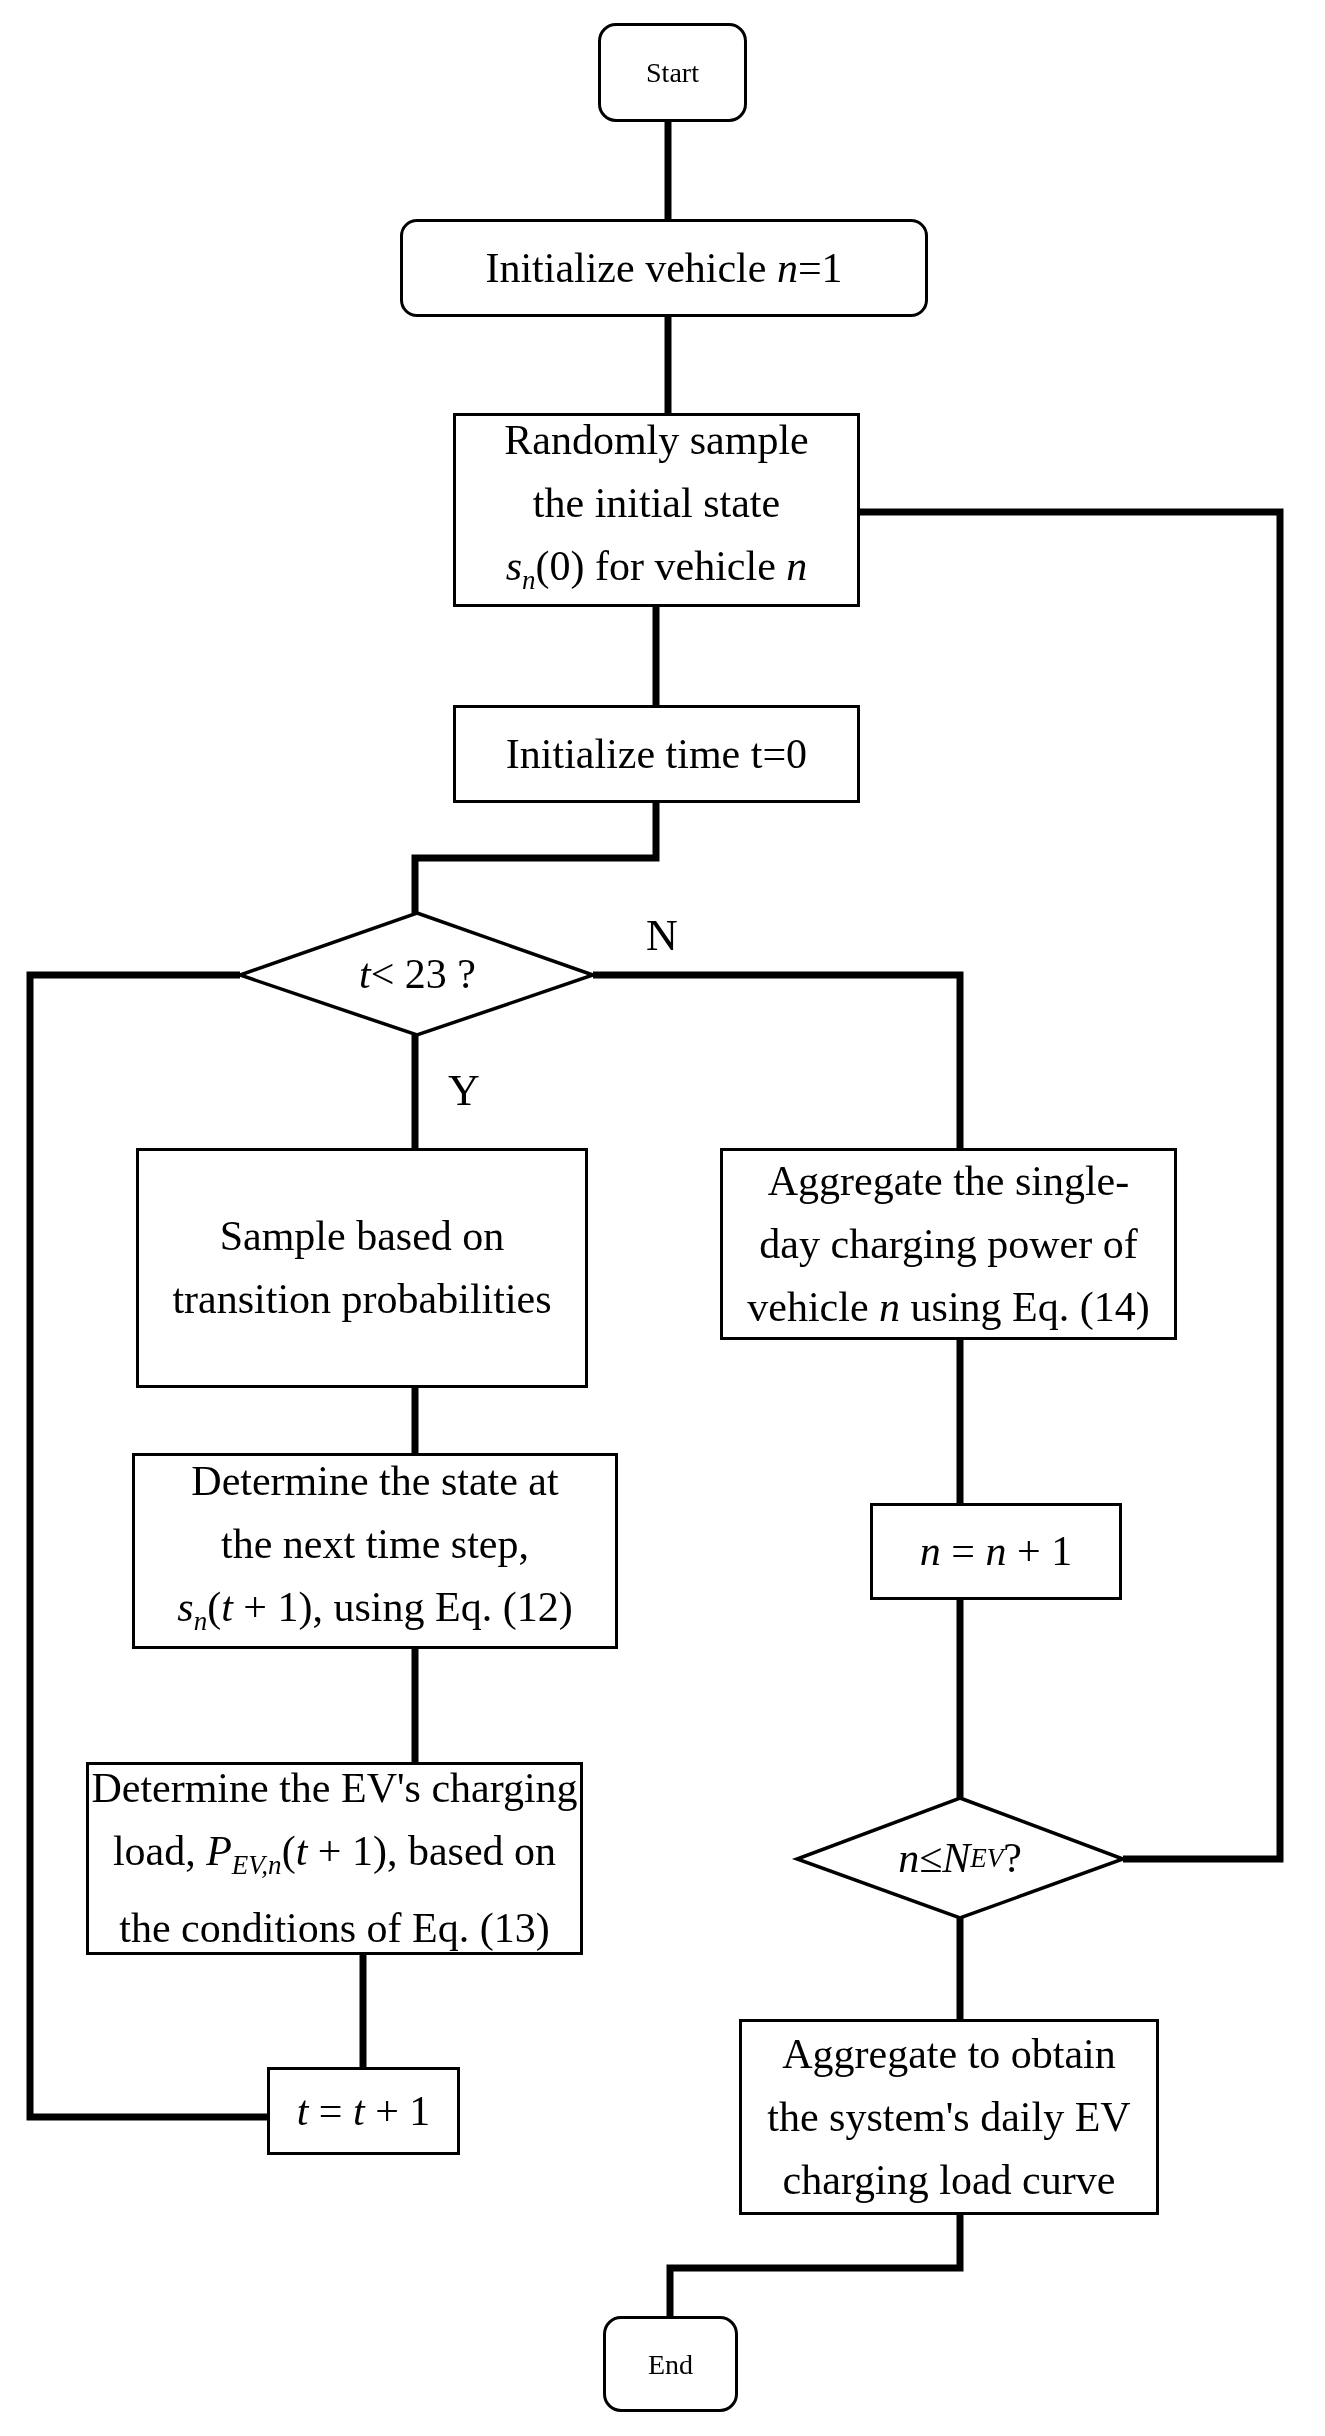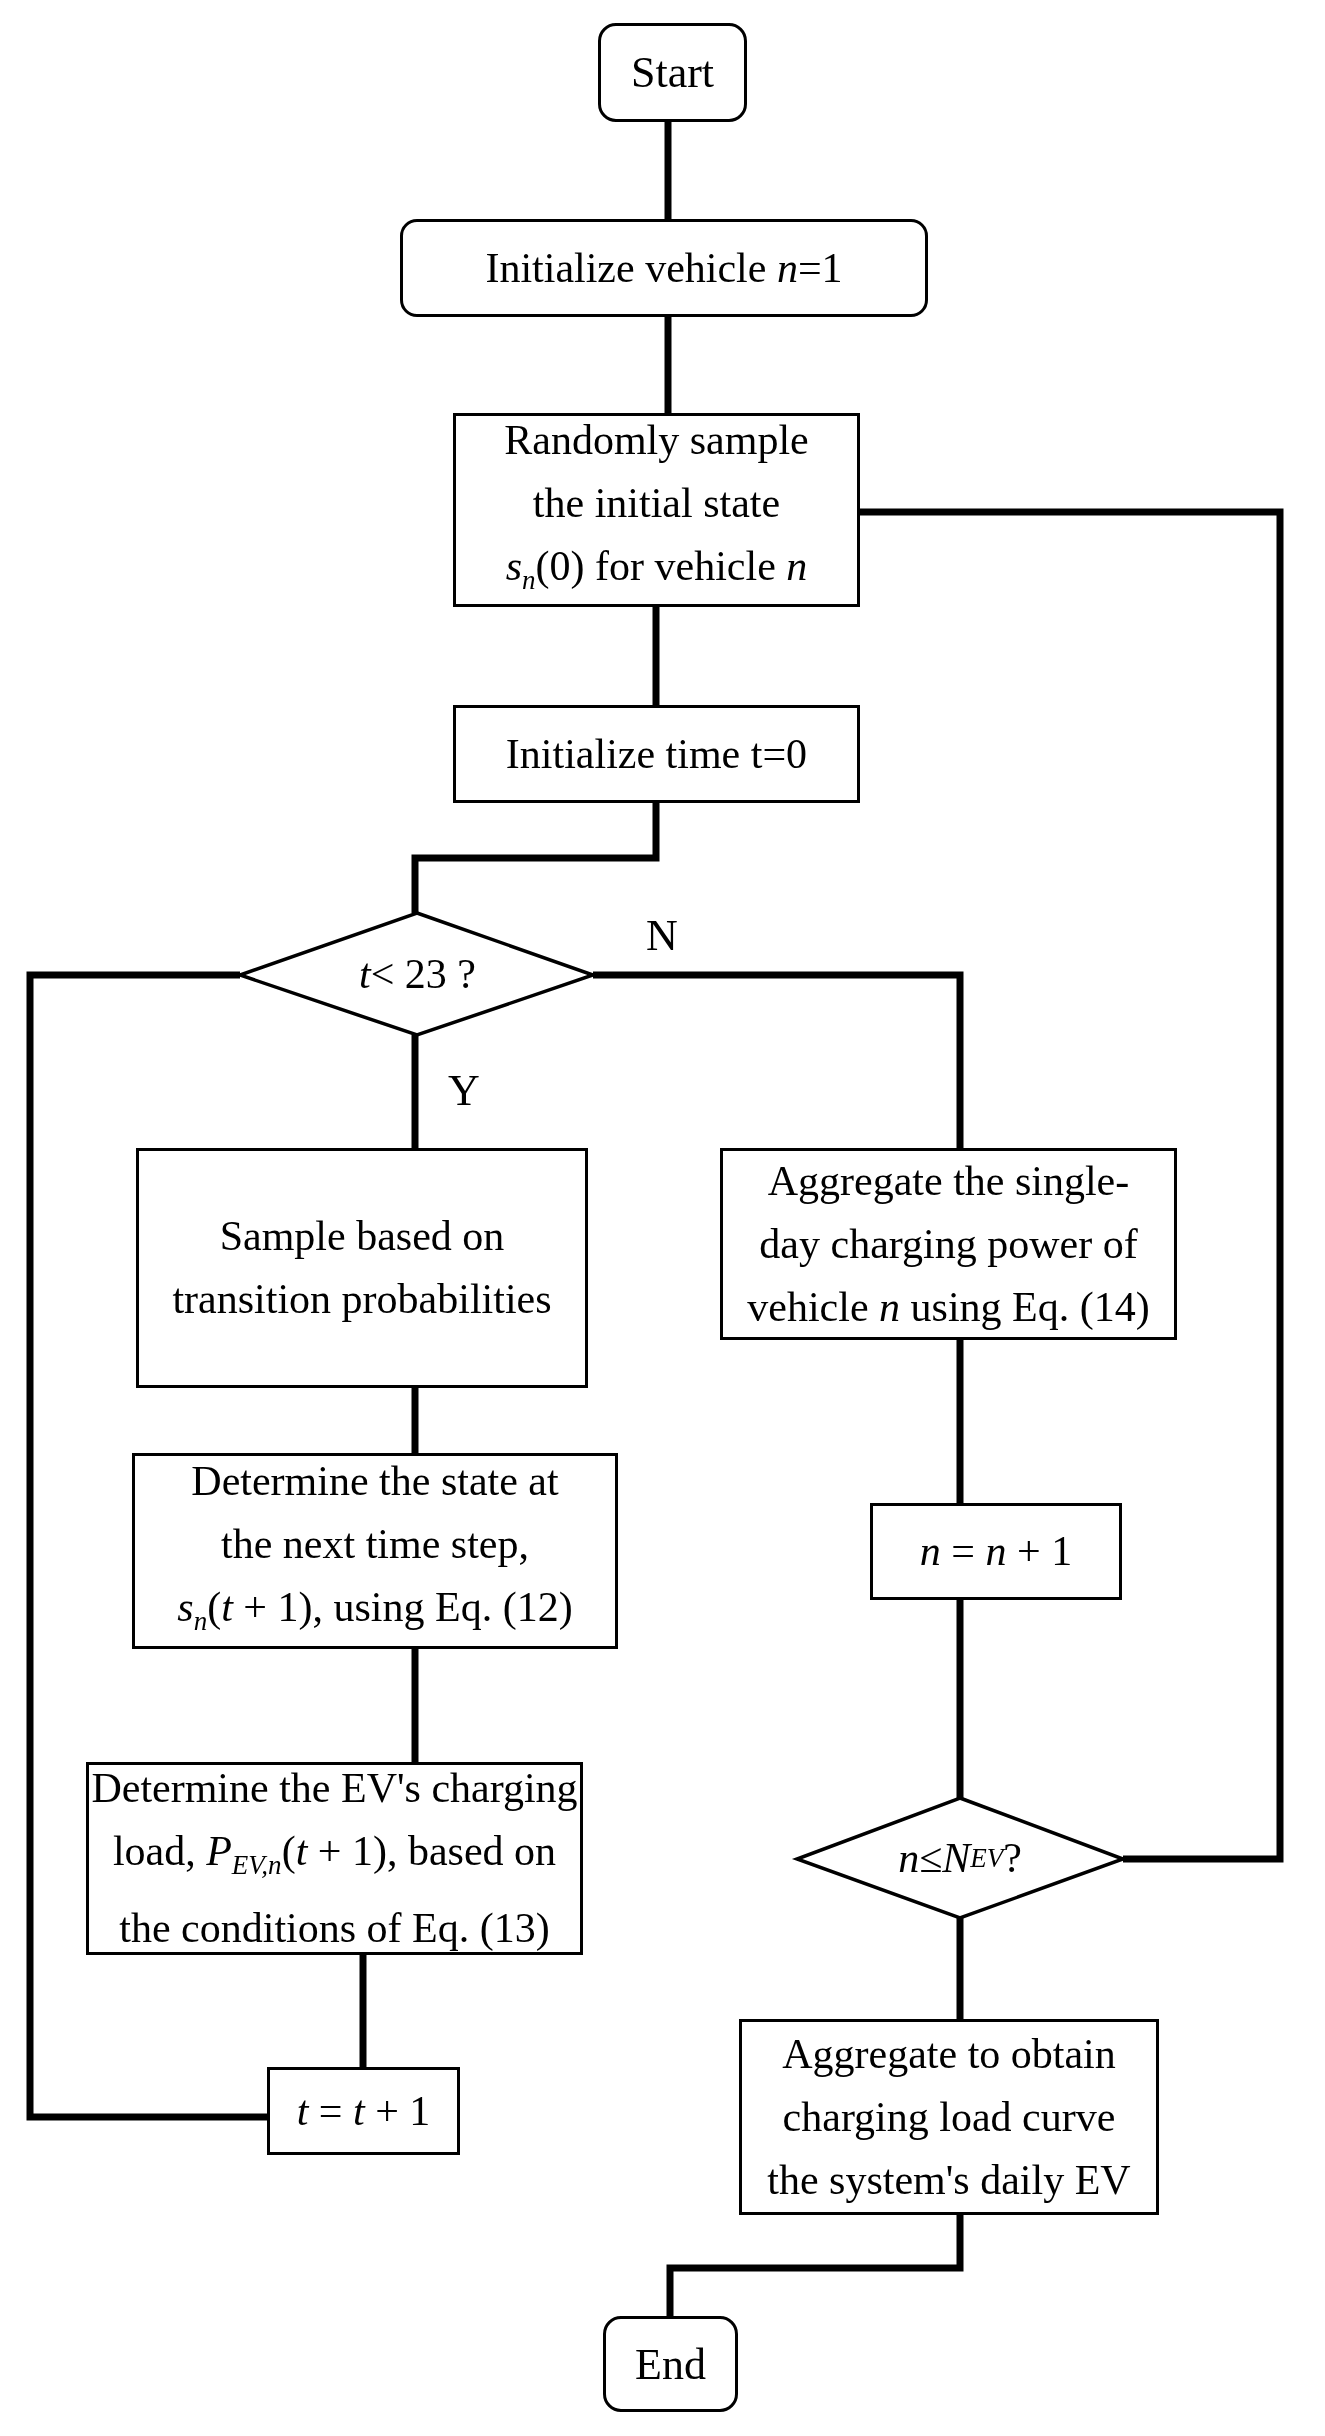--- a/index.html
+++ b/index.html
@@ -13,21 +13,21 @@
   svg.wires { position:absolute; left:0; top:0; width:1325px; height:2436px; color:var(--line); }
   svg.wires path { stroke:currentColor; stroke-width:7; fill:none; }
   svg.wires polygon { stroke:currentColor; stroke-width:3.5; fill:var(--fill); }
   .node {
     position:absolute; box-sizing:border-box;
     border:3px solid var(--line); background:var(--fill);
     display:flex; flex-direction:column; align-items:center; justify-content:center;
     text-align:center; font-size:42px; line-height:63px;
   }
   .node .ln { white-space:nowrap; }
-  .terminal { border-radius:18px; font-size:44px; }
+  .terminal { border-radius:18px; font-size:28px; }
   .dlabel {
     position:absolute; display:flex; align-items:center; justify-content:center;
     font-size:42px; white-space:nowrap; background:transparent;
   }
   .branch {
     position:absolute; display:flex; align-items:center; justify-content:center;
     font-size:44px;
   }
   .it { font-style:italic; }
   .sub { font-size:27px; vertical-align:-9px; }
@@ -118,21 +118,21 @@
   <div class="dlabel" style="left:820px;top:1828px;width:280px;height:60px;">
     <span class="it">n</span>
       <span> ≤ </span>
       <span class="it">N</span>
       <span class="it sub">EV</span>
       <span>?</span>
   </div>
 
   <div class="node" style="left:739px;top:2019px;width:420px;height:196px;">
     <div class="ln">Aggregate to obtain</div>
+    <div class="ln">the system's daily EV</div>
     <div class="ln">charging load curve</div>
-    <div class="ln">the system's daily EV</div>
   </div>
 
   <div class="node terminal" style="left:603px;top:2316px;width:135px;height:96px;">
     <div class="ln">End</div>
   </div>
 
 </div>
 
 </body></html>

